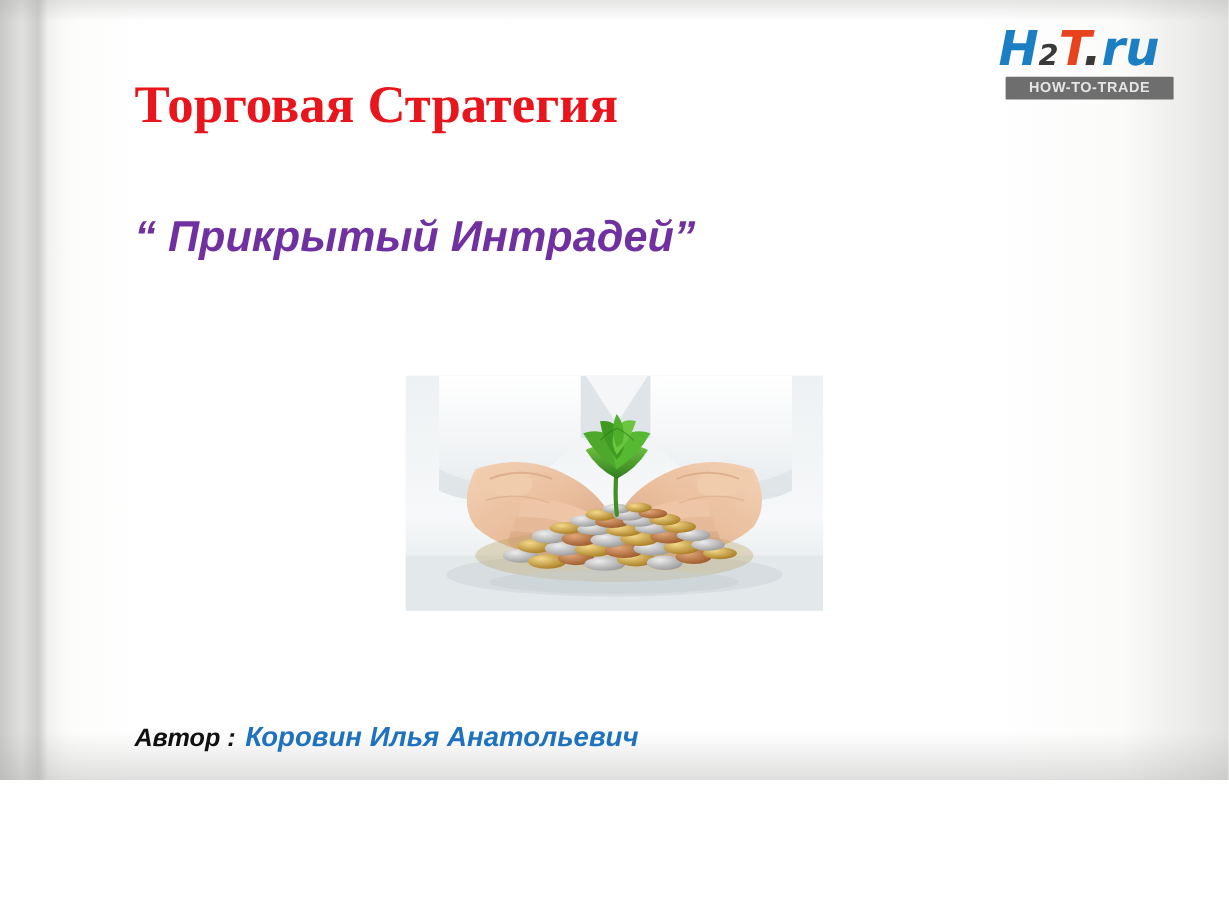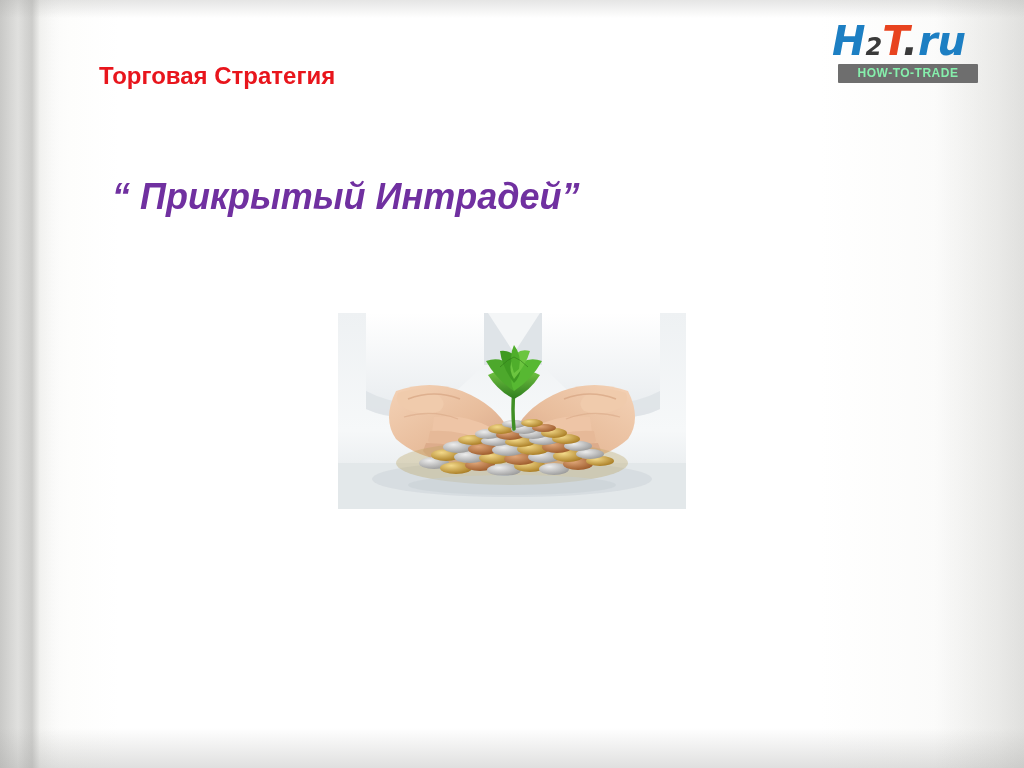--- a/index.html
+++ b/index.html
@@ -10,21 +10,21 @@
     width: 1024px;
     height: 768px;
     background: #ffffff;
     font-family: "Liberation Sans", sans-serif;
     overflow: hidden;
   }
 
   .slide {
     position: relative;
     width: 1024px;
-    height: 768px;
+    height: 650px;
     background:
       linear-gradient(to right,
         #e4e4e2 0px,
         #ededeb 10px,
         #f2f2f0 18px,
         #dcdcda 26px,
         #cfcfcd 32px,
         #f6f6f4 40px,
         #fbfbfa 52px,
         #fdfdfc 70px,
@@ -94,35 +94,35 @@
     left: 6px;
     top: 46px;
     width: 140px;
     height: 19px;
     background: #6e6e6e;
     border-radius: 1px;
   }
   .logo-bar span {
     display: block;
     text-align: center;
-    color: #86efac;
+    color: #e5e5e5;
     font-family: "Liberation Sans", sans-serif;
     font-size: 12px;
     font-weight: bold;
     letter-spacing: 0.5px;
     line-height: 19px;
   }
 
   
   .title-main {
     position: absolute;
-    left: 99px;
+    left: 112px;
     top: 62px;
-    font-family: Liberation Sans, sans-serif;
-    font-size: 24px;
+    font-family: Liberation Serif, serif;
+    font-size: 44px;
     font-weight: bold;
     color: #e8151c;
     white-space: nowrap;
   }
   .title-sub {
     position: absolute;
     left: 112px;
     top: 176px;
     font-family: "Liberation Sans", sans-serif;
     font-size: 36px;
@@ -319,14 +319,17 @@
         <path d="M176 66 Q188 52 192 38 Q178 34 173 50 Q171 58 176 66 Z" fill="#6bc53f"></path>
         <path d="M176 60 Q170 44 176 32 Q184 42 181 56 Z" fill="#4fae2b"></path>
         <path d="M162 54 Q170 46 176 44" stroke="#2f7a18" stroke-width="1" fill="none" opacity="0.6"></path>
         <path d="M190 54 Q182 46 176 44" stroke="#2f7a18" stroke-width="1" fill="none" opacity="0.6"></path>
       </g>
 
       <ellipse cx="174" cy="172" rx="104" ry="10" fill="#c6ced3" opacity="0.45"></ellipse>
     </svg>
   </div>
 
+  <div class="author-line">
+    <span class="author-label">Автор :</span><span class="author-name">Коровин Илья Анатольевич</span>
+  </div>
 
 </div>
 
 </body></html>

